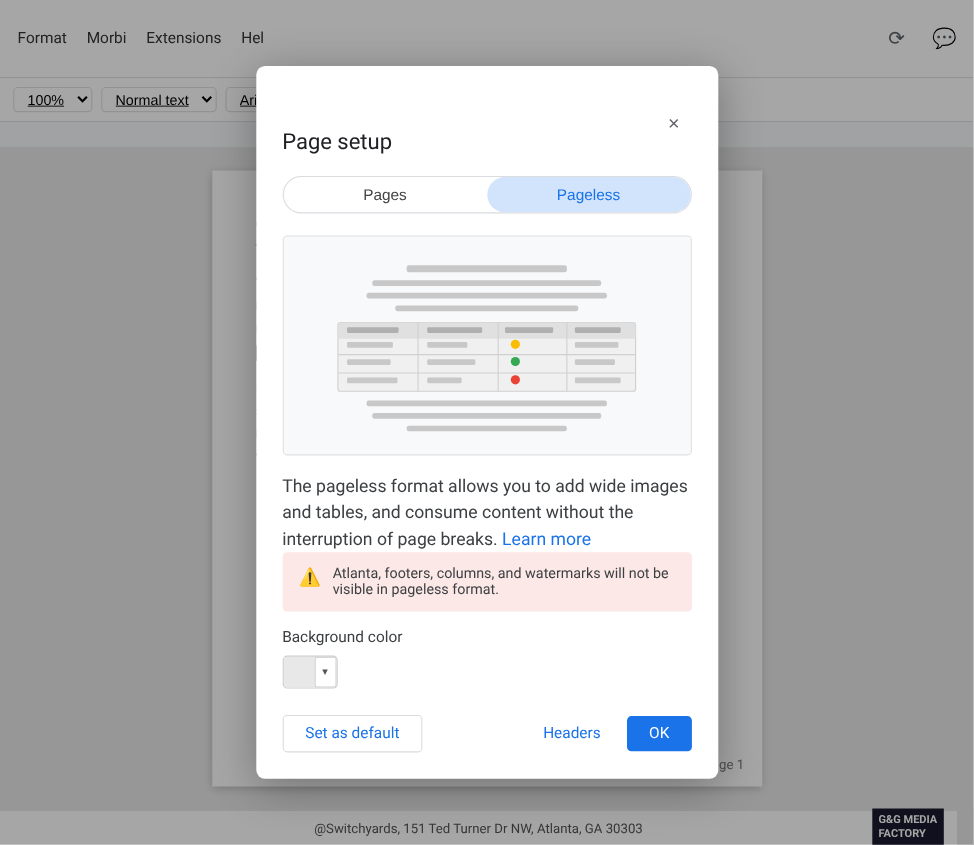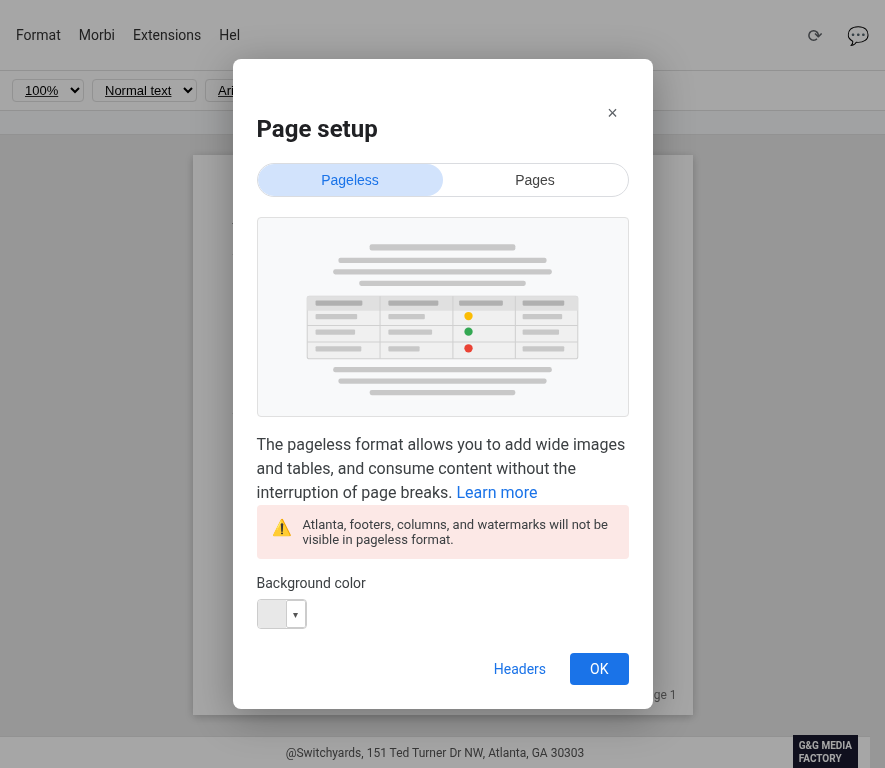--- a/index.html
+++ b/index.html
@@ -171,22 +171,22 @@
     }
 
     .modal-header {
       display: flex;
       align-items: center;
       justify-content: space-between;
       margin-bottom: 20px;
     }
 
     .modal-title {
-      font-size: 24px;
-      font-weight: 700;
+      font-size: 20px;
+      font-weight: 400;
       color: #202124;
       margin-top: 32px;
     }
 
     .modal-close {
       width: 32px; height: 32px;
       border-radius: 50%;
       display: flex; align-items: center; justify-content: center;
       cursor: pointer;
       font-size: 18px;
@@ -402,22 +402,22 @@
 
 <div class="modal-overlay">
   <div class="modal">
 
     <div class="modal-header">
       <h2 class="modal-title">Page setup</h2>
       <button class="modal-close">×</button>
     </div>
 
     <div class="tab-bar">
+      <button class="tab-btn">Pages</button>
       <button class="tab-btn active">Pageless</button>
-      <button class="tab-btn">Pages</button>
     </div>
 
     <div class="preview-area">
       <svg class="preview-doc-svg" viewBox="0 0 320 170" xmlns="http://www.w3.org/2000/svg">
 
         <rect x="90" y="15" width="140" height="6" rx="2" fill="#c8c8c8"></rect>
         <rect x="60" y="28" width="200" height="5" rx="2" fill="#c8c8c8"></rect>
         <rect x="55" y="39" width="210" height="5" rx="2" fill="#c8c8c8"></rect>
         <rect x="80" y="50" width="160" height="5" rx="2" fill="#c8c8c8"></rect>
 
@@ -471,19 +471,20 @@
 
     <div class="section-label">Background color</div>
     <div class="color-picker-row">
       <div class="color-swatch-container">
         <div class="color-circle" style="border-radius:0; width:28px; height:28px; background:#e8e8e8; border:none;"></div>
         <div class="color-dropdown-btn">▾</div>
       </div>
     </div>
 
     <div class="modal-footer">
+      <button class="btn btn-outlined">Set as default</button>
       <div class="btn-spacer"></div>
       <button class="btn btn-text">Headers</button>
       <button class="btn btn-primary">OK</button>
     </div>
 
   </div>
 </div>
 
 </body></html>

